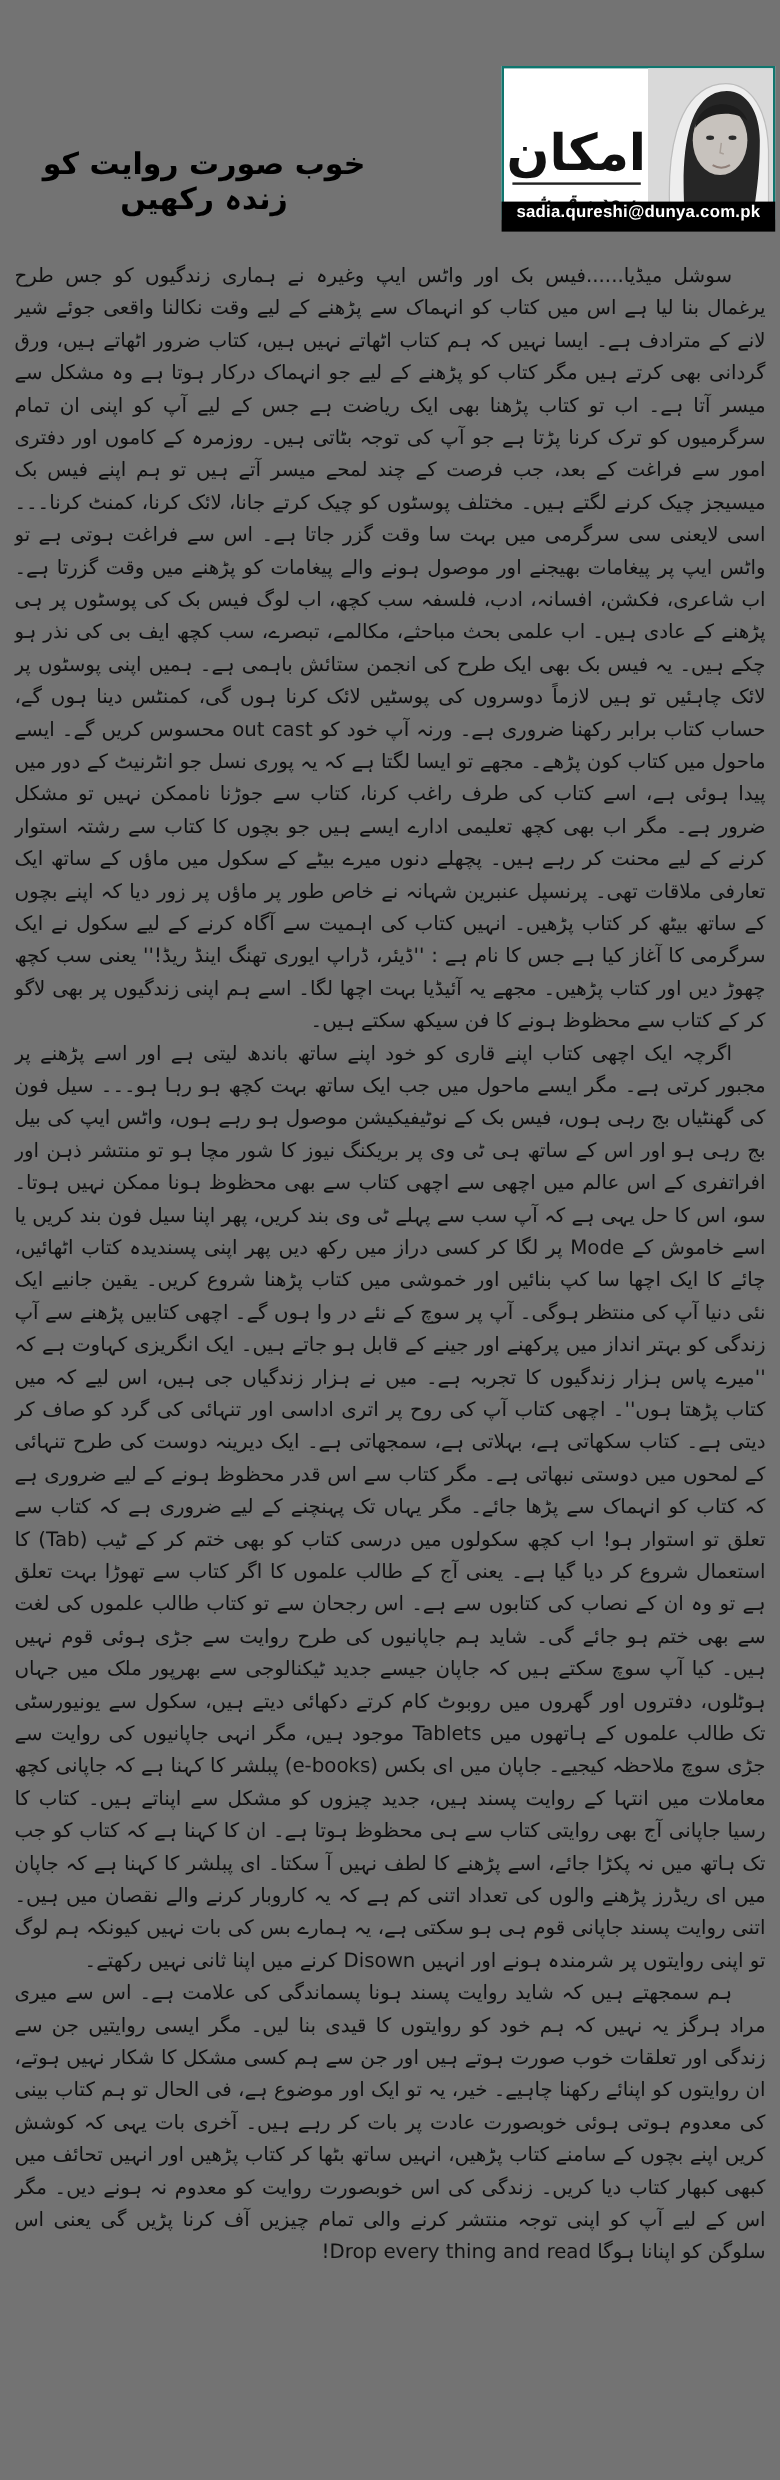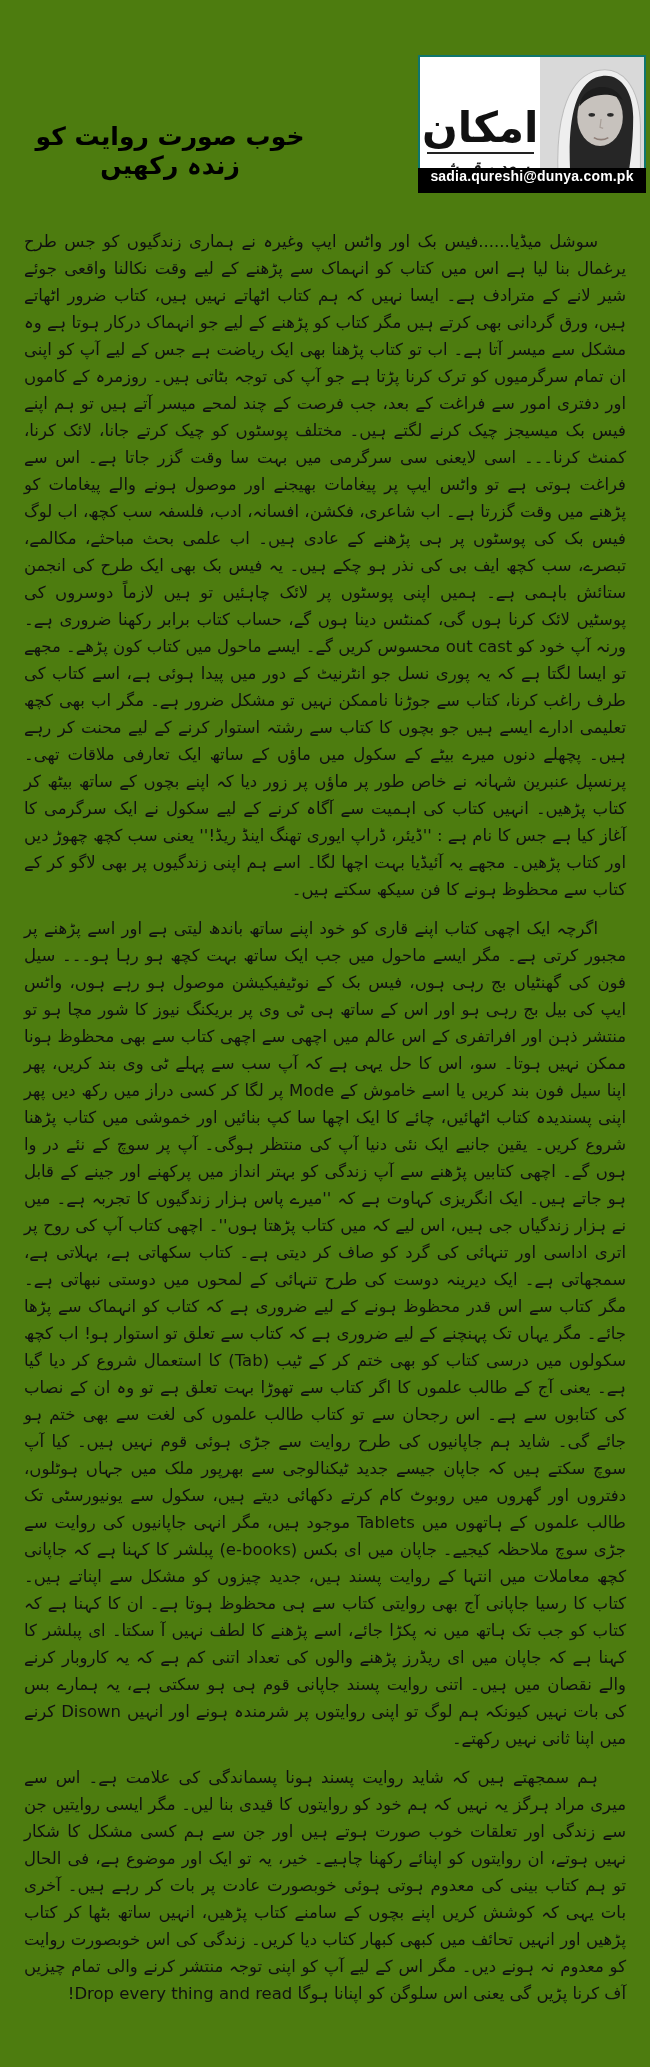--- a/index.html
+++ b/index.html
@@ -1,17 +1,17 @@
 <!DOCTYPE html>
 <html lang="ur"><head>
 <meta charset="utf-8">
 <style>
   html,body{margin:0;padding:0;background:#ffffff;}
   .page{
-    position:relative;width:650px;height:2067px;background:#4d7c0f;
+    position:relative;width:650px;height:2067px;background:#737373;
     overflow:hidden;font-family:"DejaVu Sans",sans-serif;color:#141414;
   }
   
   .headline{
     position:absolute;top:122px;left:24px;width:292px;
     direction:rtl;text-align:center;
     font-size:25px;font-weight:bold;color:#000;
     font-family:"DejaVu Sans","DejaVu Serif",sans-serif;
     letter-spacing:-0.5px;
   }
@@ -48,21 +48,21 @@
     font-family:"Liberation Sans","DejaVu Sans",sans-serif;
     font-size:14px;font-weight:bold;letter-spacing:0.2px;
   }
   
   .article-body{
     position:absolute;top:216px;left:12px;right:12px;height:1830px;
     direction:rtl;text-align:justify;overflow:hidden;
     font-size:16.5px;line-height:27px;color:#101010;
     font-family:"DejaVu Sans",sans-serif;
   }
-  .article-body p{margin:12px;padding:0;text-indent:28px;}
+  .article-body p{margin:0;padding:0;text-indent:28px;}
 </style>
 </head>
 <body>
 
 <div class="page">
 
   <div class="headline">خوب صورت روایت کو زندہ رکھیں</div>
 
   <div class="author-box">
     <div class="author-left">

